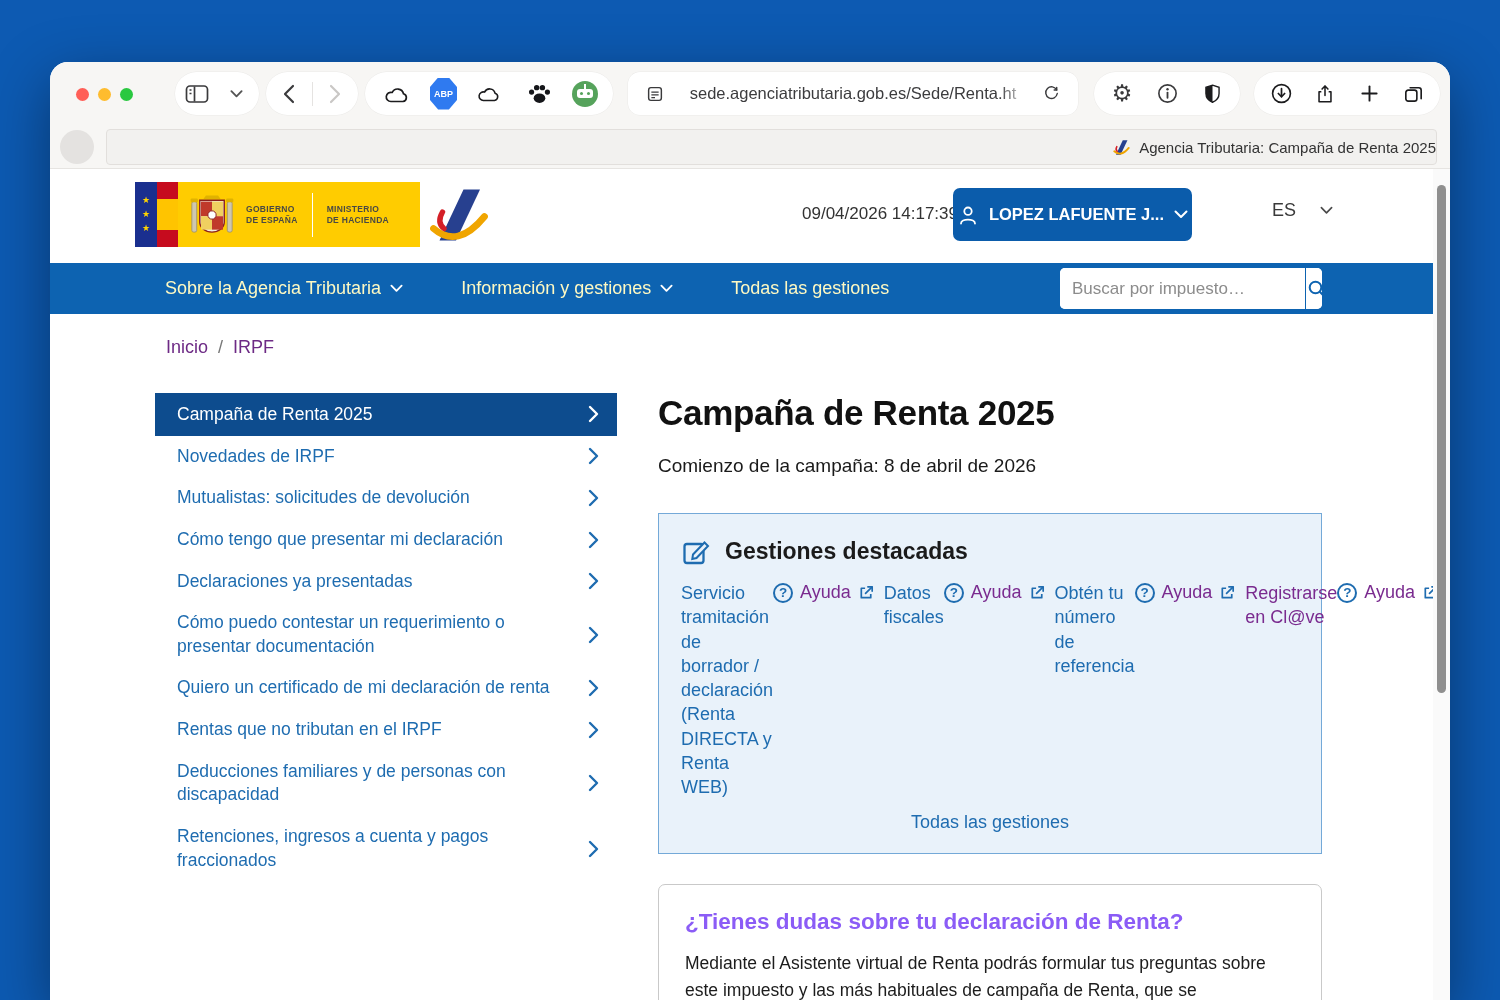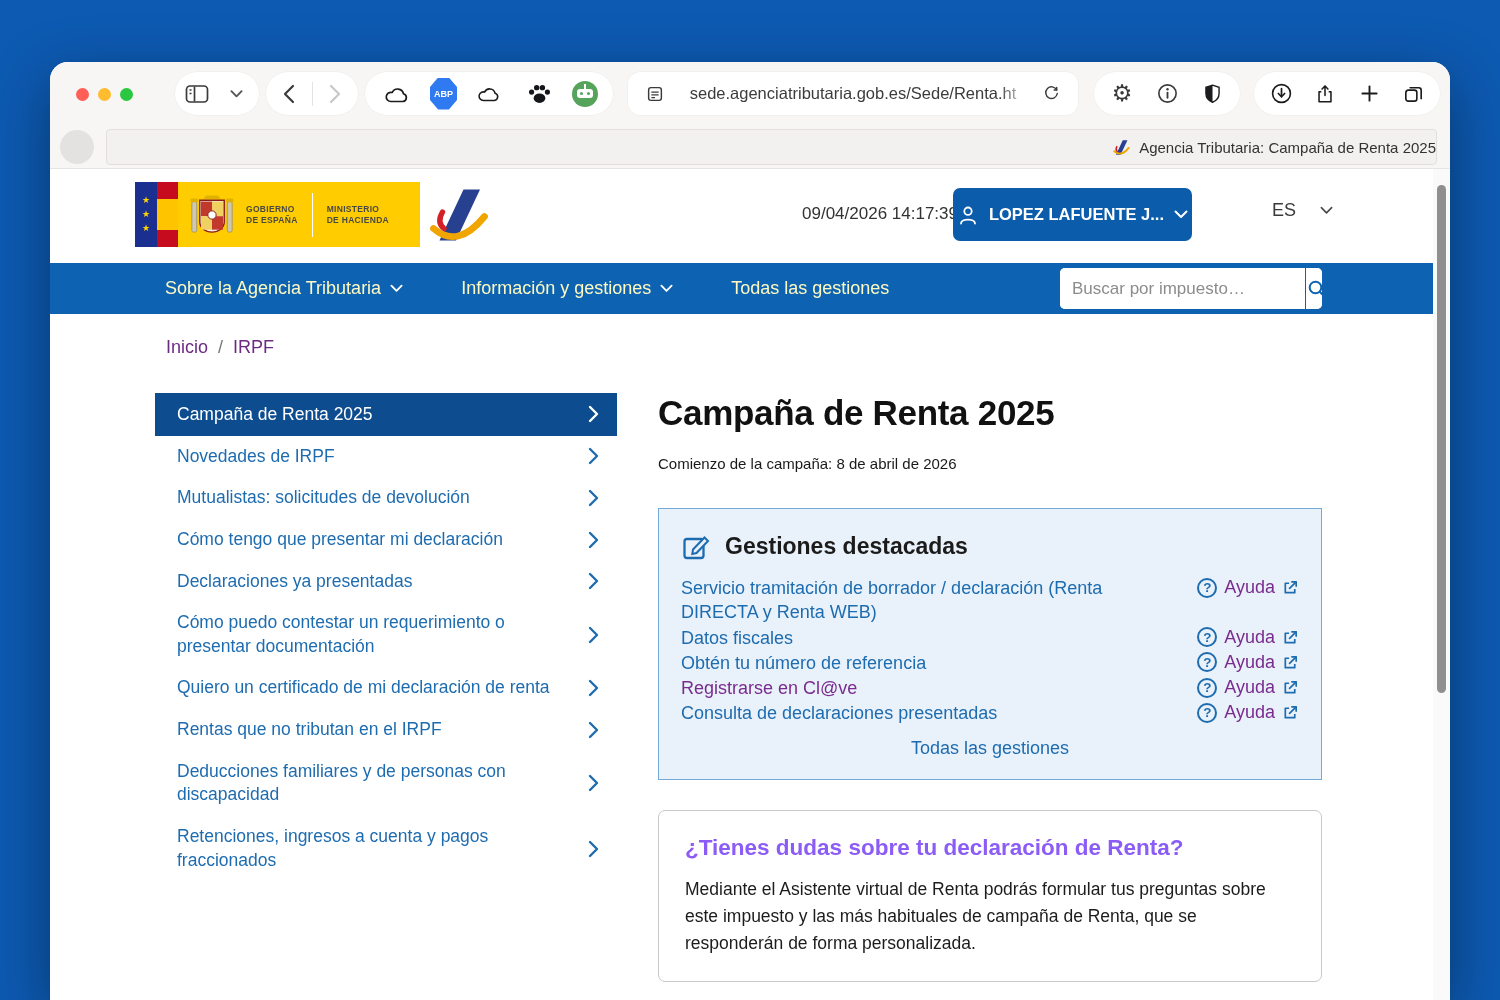--- a/index.html
+++ b/index.html
@@ -99,27 +99,27 @@
   
   .columns { display:flex; margin-top:35px; }
   .sidebar { width:462px; margin-left:105px; flex:none; list-style:none; }
   .side-item { position:relative; padding:9px 44px 9px 22px; font-size:17.5px; line-height:1.35;
                color:#1e6cb0; cursor:pointer; }
   .side-item.active { background:#0d4c8e; color:#fff; padding-top:9.5px; padding-bottom:9.5px; }
   .side-chev { position:absolute; right:18px; top:50%; transform:translateY(-50%); }
 
   .main { width:664px; margin-left:41px; }
   .page-title { font-size:35px; font-weight:bold; color:#111; letter-spacing:-.3px; }
-  .subtitle { margin-top:22px; font-size:15px; color:#1a1a1a; }
+  .subtitle { margin-top:22px; font-size:19px; color:#1a1a1a; }
 
   
   .featured { margin-top:36px; background:#e9f2fa; border:1px solid #74a9d8; padding:22px 22px 20px 22px; }
   .feat-head { display:flex; align-items:center; gap:13px; }
   .feat-title { font-size:23px; font-weight:bold; color:#1b1b1b; }
-  .feat-list { list-style:none; margin-top:14px; display:flex; flex-direction:column; gap:1px; }
+  .feat-list { list-style:none; margin-top:14px; display:flex; flex-direction:row; gap:9px; }
   .feat-row { display:flex; justify-content:space-between; align-items:flex-start; }
   .feat-link { font-size:18px; line-height:1.35; color:#1e6cb0; max-width:480px; cursor:pointer; text-decoration:none; }
   .feat-link.visited { color:#7a2b8f; }
   .help-group { display:flex; align-items:center; gap:7px; cursor:pointer; margin-top:1px; }
   .qmark { width:20px; height:20px; border:2px solid #1e6cb0; border-radius:50%; color:#1e6cb0;
            font-size:13.5px; font-weight:bold; display:flex; align-items:center; justify-content:center; }
   .ayuda { font-size:18px; color:#7a2b8f; }
   .feat-footer { margin-top:12px; text-align:center; font-size:18px; color:#1e6cb0; cursor:pointer; }
 
   

